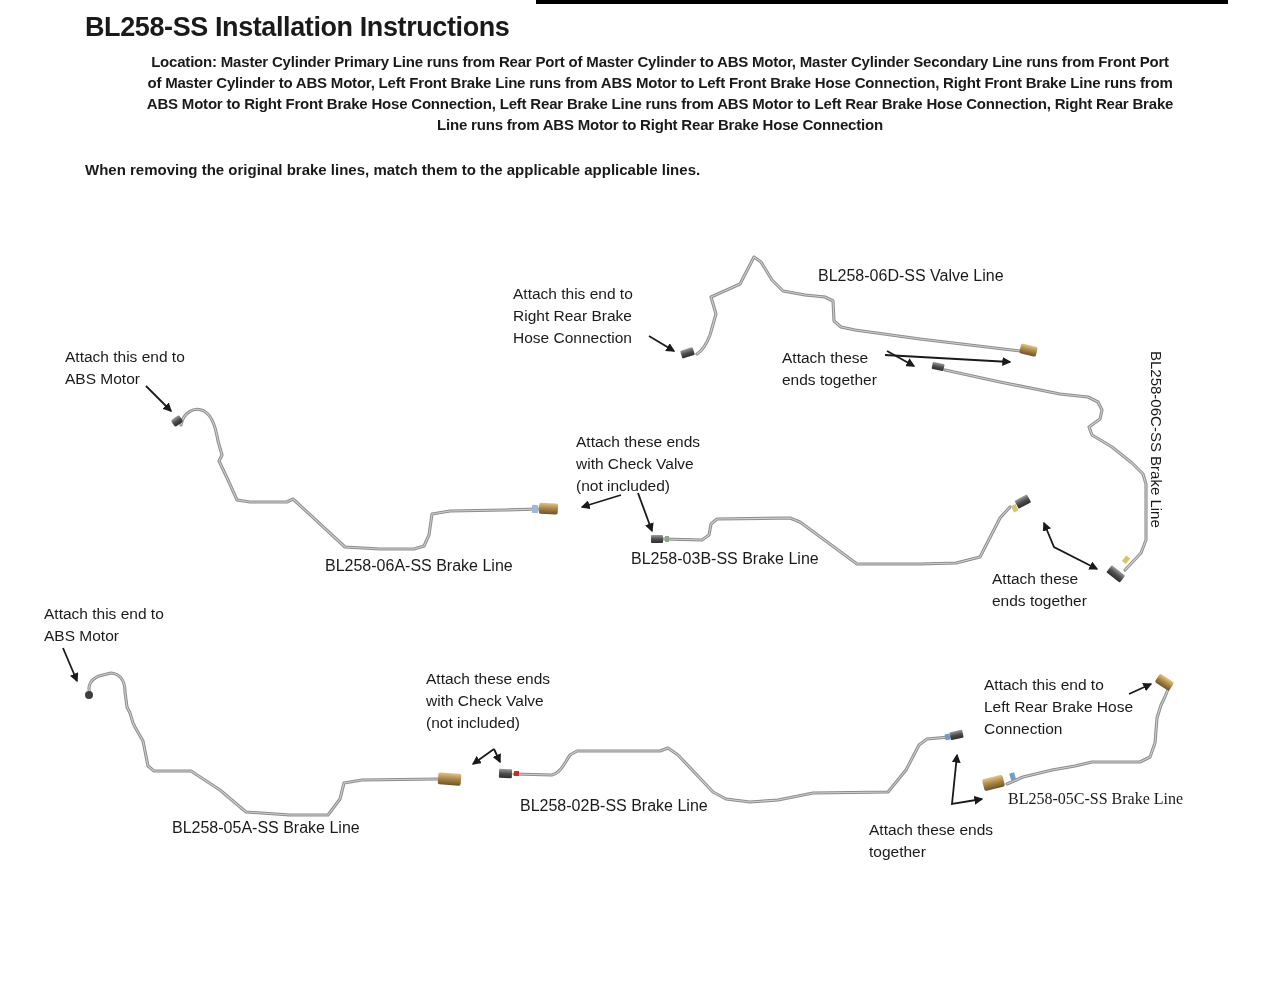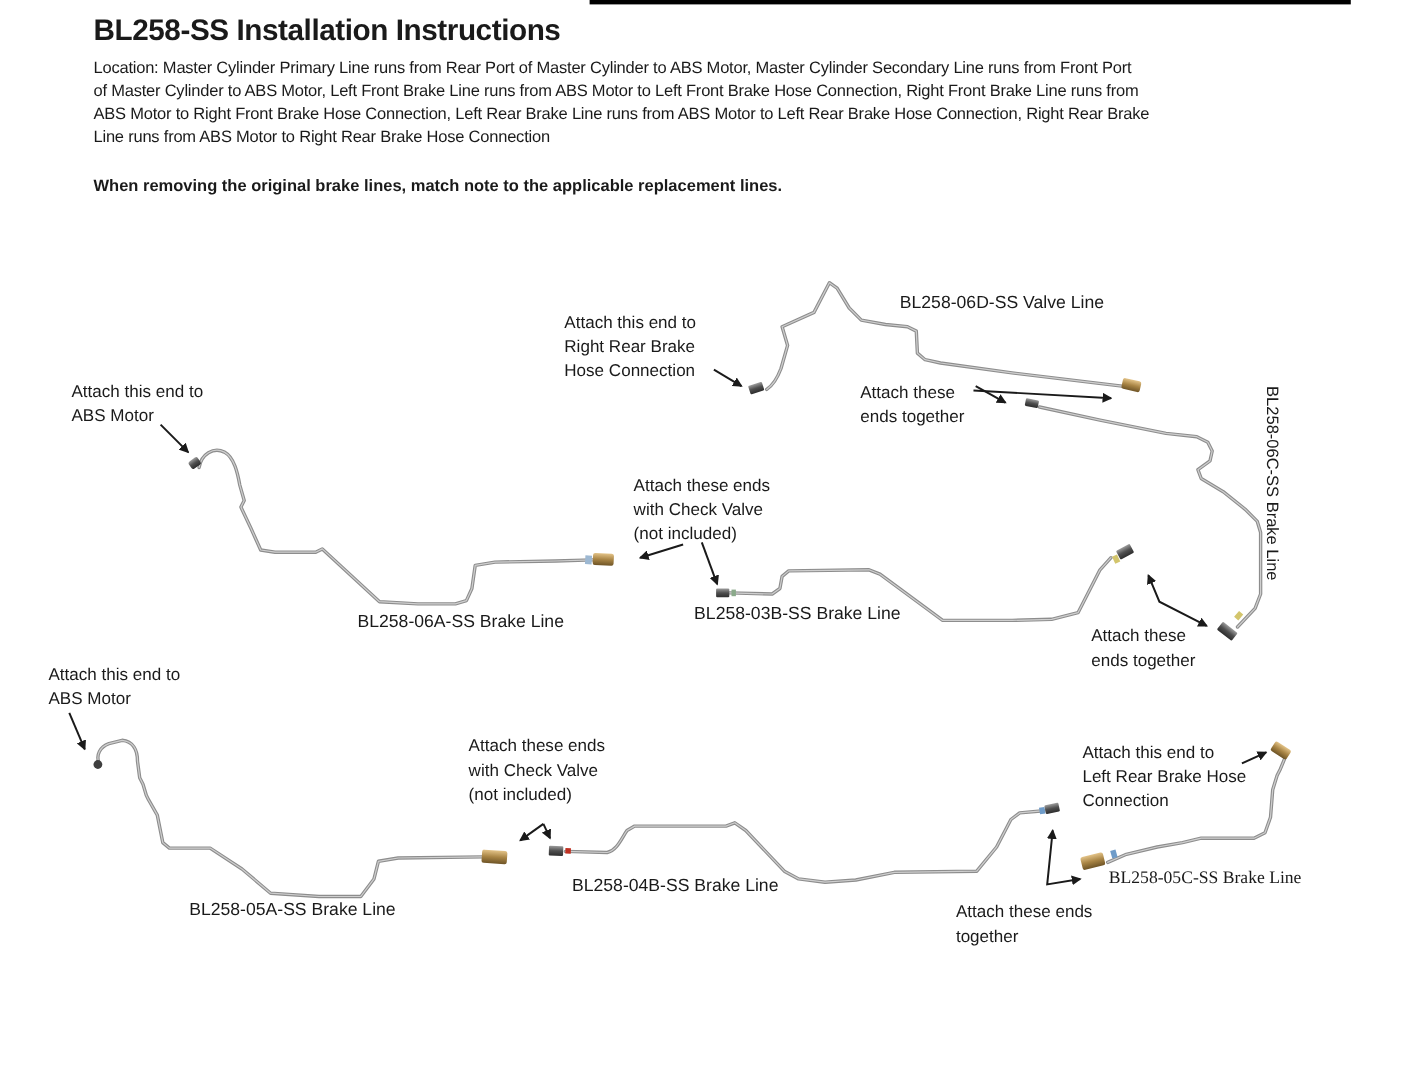--- a/index.html
+++ b/index.html
@@ -1,21 +1,21 @@
 <!DOCTYPE html>
 <html><head>
 <meta charset="utf-8">
 <style>
   html,body{margin:0;padding:0;background:#ffffff;}
   .page{position:relative;width:1228px;height:989px;background:#ffffff;overflow:hidden;
         font-family:"Liberation Sans",sans-serif;color:#1a1a1a;}
   .top-rule{position:absolute;top:0;left:536px;width:744px;height:4px;background:#000;}
   .title{position:absolute;left:85px;top:12px;font-size:27px;font-weight:700;letter-spacing:-0.4px;white-space:pre-line;}
-  .para{position:absolute;left:85px;top:51px;width:1150px;font-size:15px;font-weight:400;
-        line-height:21px;letter-spacing:-0.2px;white-space:pre-line;}
+  .para{position:absolute;left:85px;top:51px;width:1150px;font-size:15px;font-weight:700;
+        line-height:21px;letter-spacing:-0.2px;white-space:pre-line;text-align:center;}
   .note{position:absolute;left:85px;top:161px;font-size:15px;font-weight:700;white-space:pre-line;}
   .footer{position:absolute;left:98px;top:856px;font-size:16.5px;font-weight:700;line-height:23px;white-space:pre-line;}
   .ann{position:absolute;font-size:15.5px;line-height:22px;white-space:pre-line;}
   .lbl{position:absolute;font-size:16px;white-space:pre-line;}
   .vlbl{position:absolute;font-size:15px;white-space:pre-line;writing-mode:vertical-rl;}
   svg.diagram{position:absolute;left:0;top:0;}
   .tube-base{stroke:#8d8d8d;stroke-width:3.1;fill:none;stroke-linejoin:round;stroke-linecap:round;}
   .tube-hi{stroke:#cfcfcf;stroke-width:1.1;fill:none;stroke-linejoin:round;stroke-linecap:round;}
   .arrow{stroke:#1a1a1a;stroke-width:1.8;fill:none;}
 </style>
@@ -24,21 +24,21 @@
 
 <div class="page">
 
   <div class="top-rule"></div>
 
   <div class="title">BL258-SS Installation Instructions</div>
   <div class="para">Location: Master Cylinder Primary Line runs from Rear Port of Master Cylinder to ABS Motor, Master Cylinder Secondary Line runs from Front Port
 of Master Cylinder to ABS Motor, Left Front Brake Line runs from ABS Motor to Left Front Brake Hose Connection, Right Front Brake Line runs from
 ABS Motor to Right Front Brake Hose Connection, Left Rear Brake Line runs from ABS Motor to Left Rear Brake Hose Connection, Right Rear Brake
 Line runs from ABS Motor to Right Rear Brake Hose Connection</div>
-  <div class="note">When removing the original brake lines, match note to the applicable replacement lines.</div>
+  <div class="note">When removing the original brake lines, match them to the applicable applicable lines.</div>
 
   <svg class="diagram" width="1280" height="989" viewBox="0 0 1280 989">
     <defs>
       <marker id="ah" viewBox="0 0 10 10" refX="8.5" refY="5" markerWidth="5" markerHeight="5" orient="auto-start-reverse">
         <path d="M0,0 L10,5 L0,10 z" fill="#1a1a1a"></path>
       </marker>
       <linearGradient id="brass" x1="0" y1="0" x2="0" y2="1">
         <stop offset="0" stop-color="#e3c388"></stop>
         <stop offset="0.5" stop-color="#a98545"></stop>
         <stop offset="1" stop-color="#6e5426"></stop>
@@ -171,17 +171,17 @@
 Left Rear Brake Hose
 Connection</div>
   <div class="ann" style="left:869px;top:819px;">Attach these ends
 together</div>
 
   <div class="lbl" style="left:818px;top:267px;">BL258-06D-SS Valve Line</div>
   <div class="vlbl" style="left:1148px;top:351px;">BL258-06C-SS Brake Line</div>
   <div class="lbl" style="left:325px;top:557px;">BL258-06A-SS Brake Line</div>
   <div class="lbl" style="left:631px;top:550px;">BL258-03B-SS Brake Line</div>
   <div class="lbl" style="left:172px;top:819px;">BL258-05A-SS Brake Line</div>
-  <div class="lbl" style="left:520px;top:797px;">BL258-04B-SS Brake Line</div>
+  <div class="lbl" style="left:520px;top:797px;">BL258-02B-SS Brake Line</div>
   <div class="lbl" style="left:1008px;top:790px;font-family:Liberation Serif, serif;">BL258-05C-SS Brake Line</div>
 
 
 </div>
 
 </body></html>

